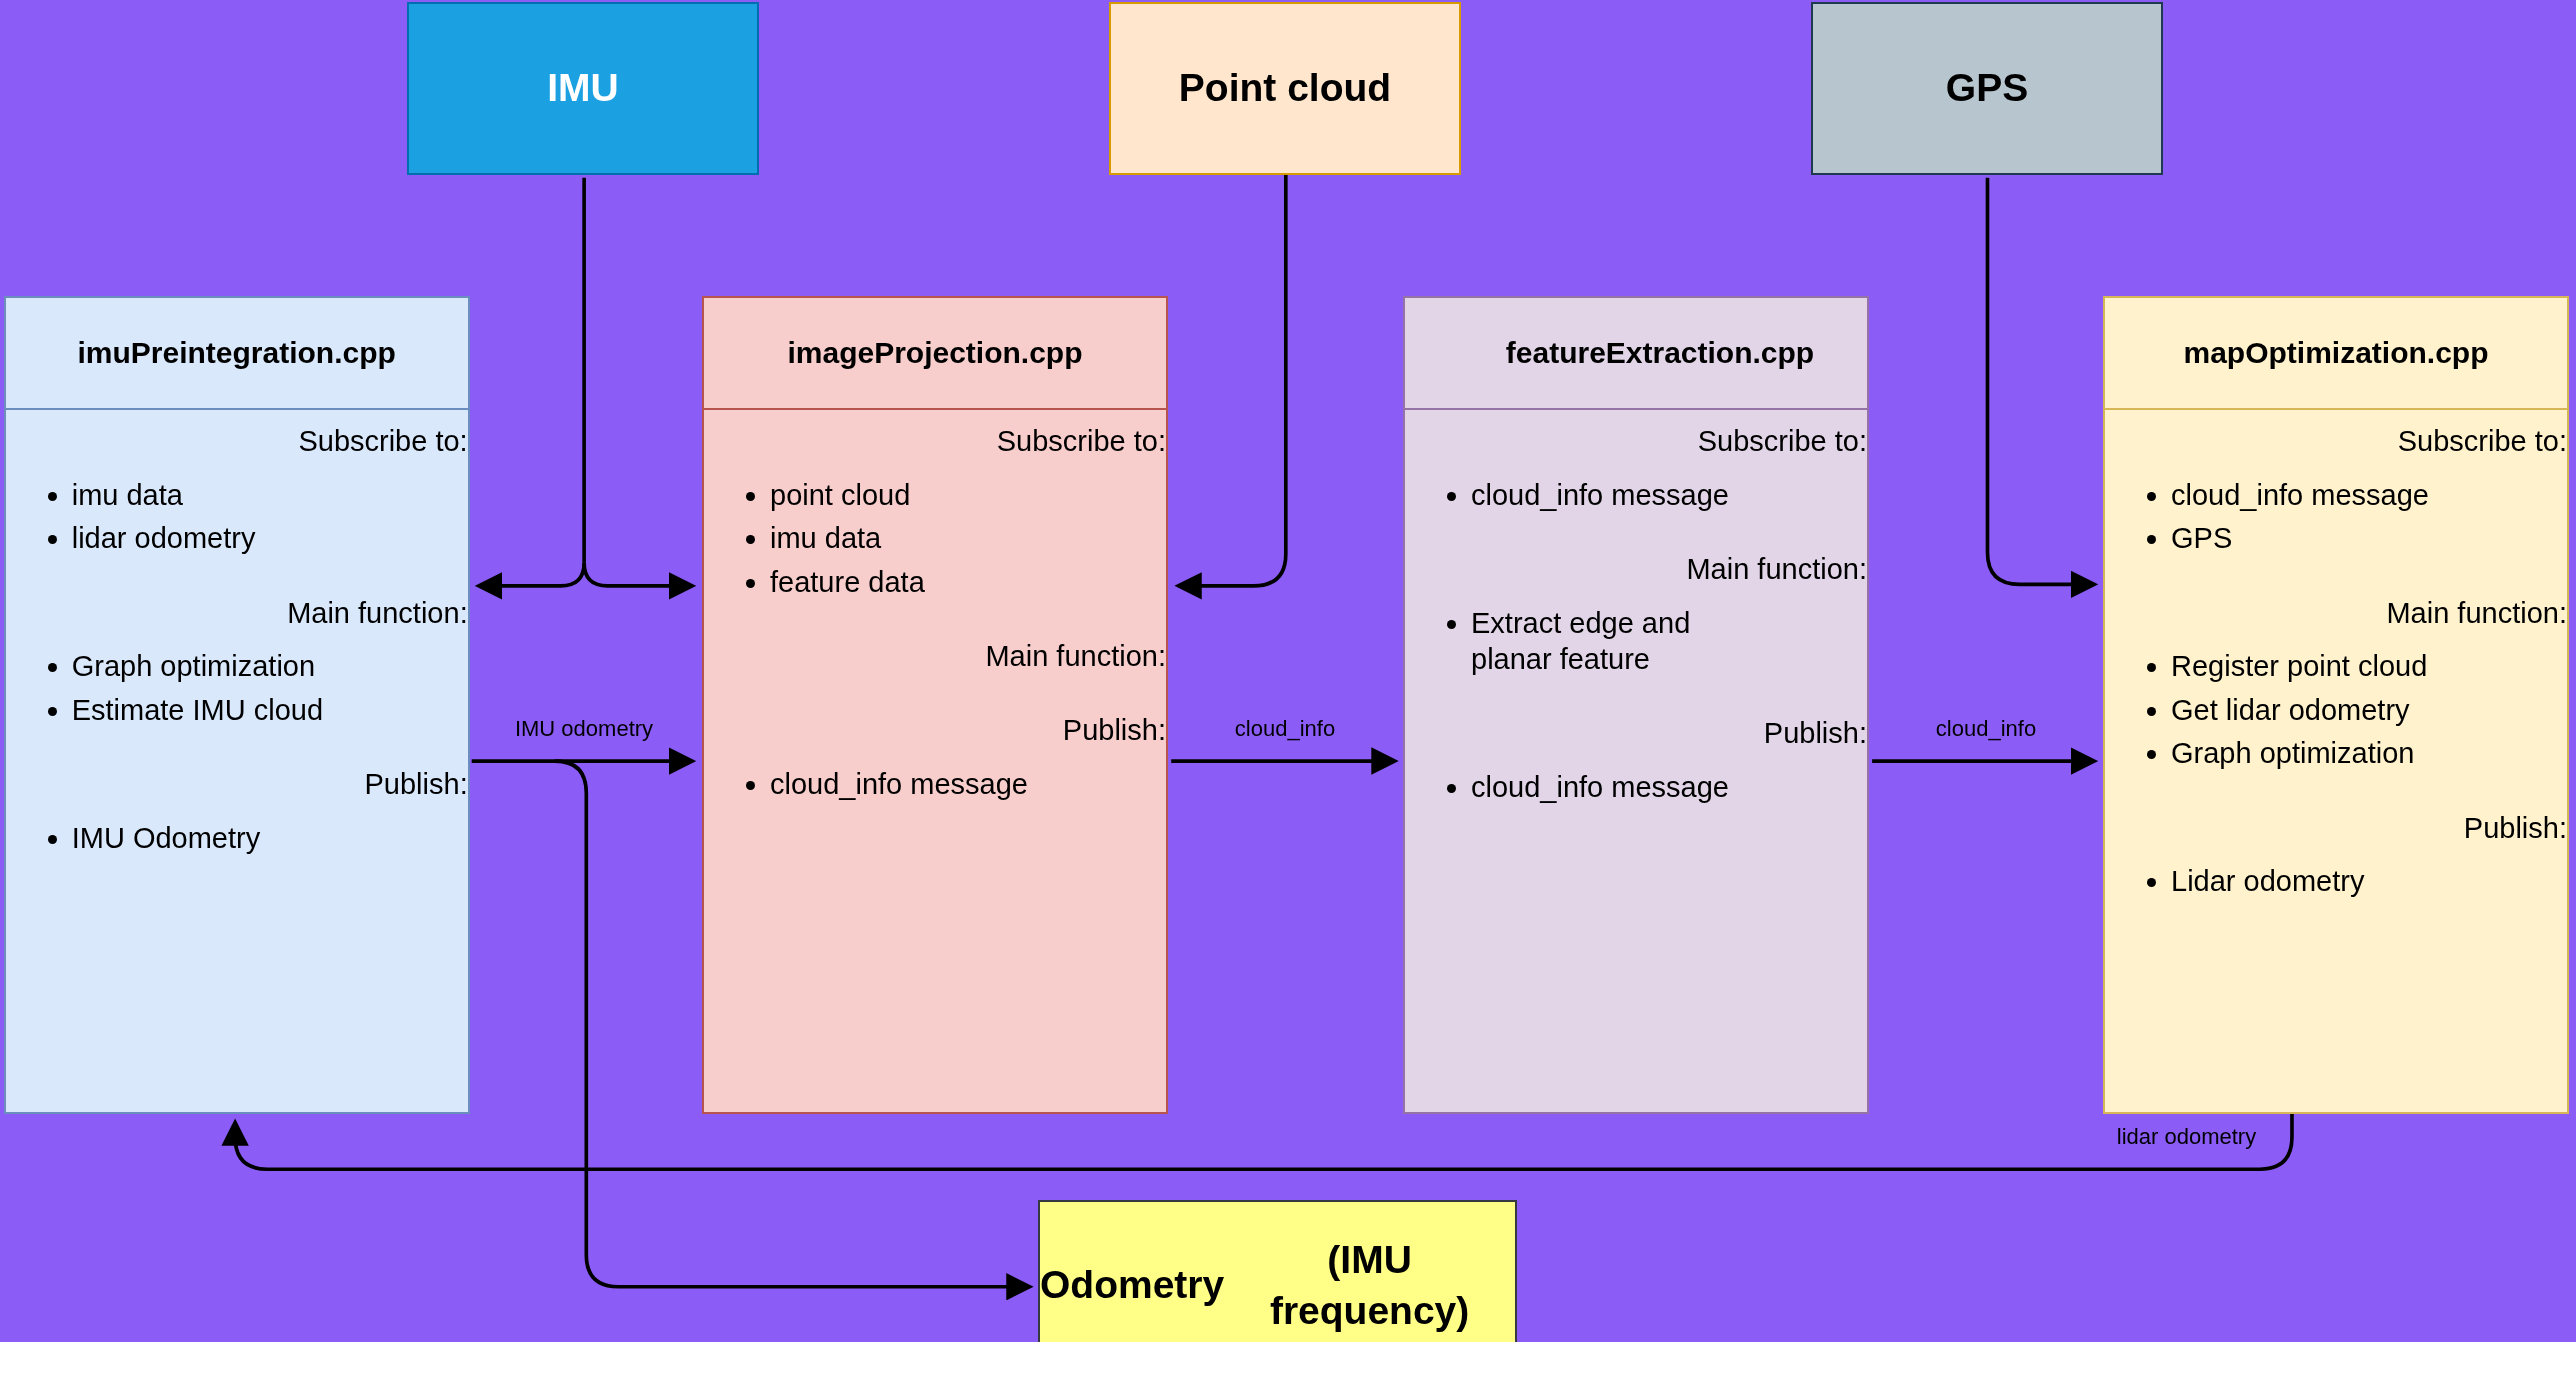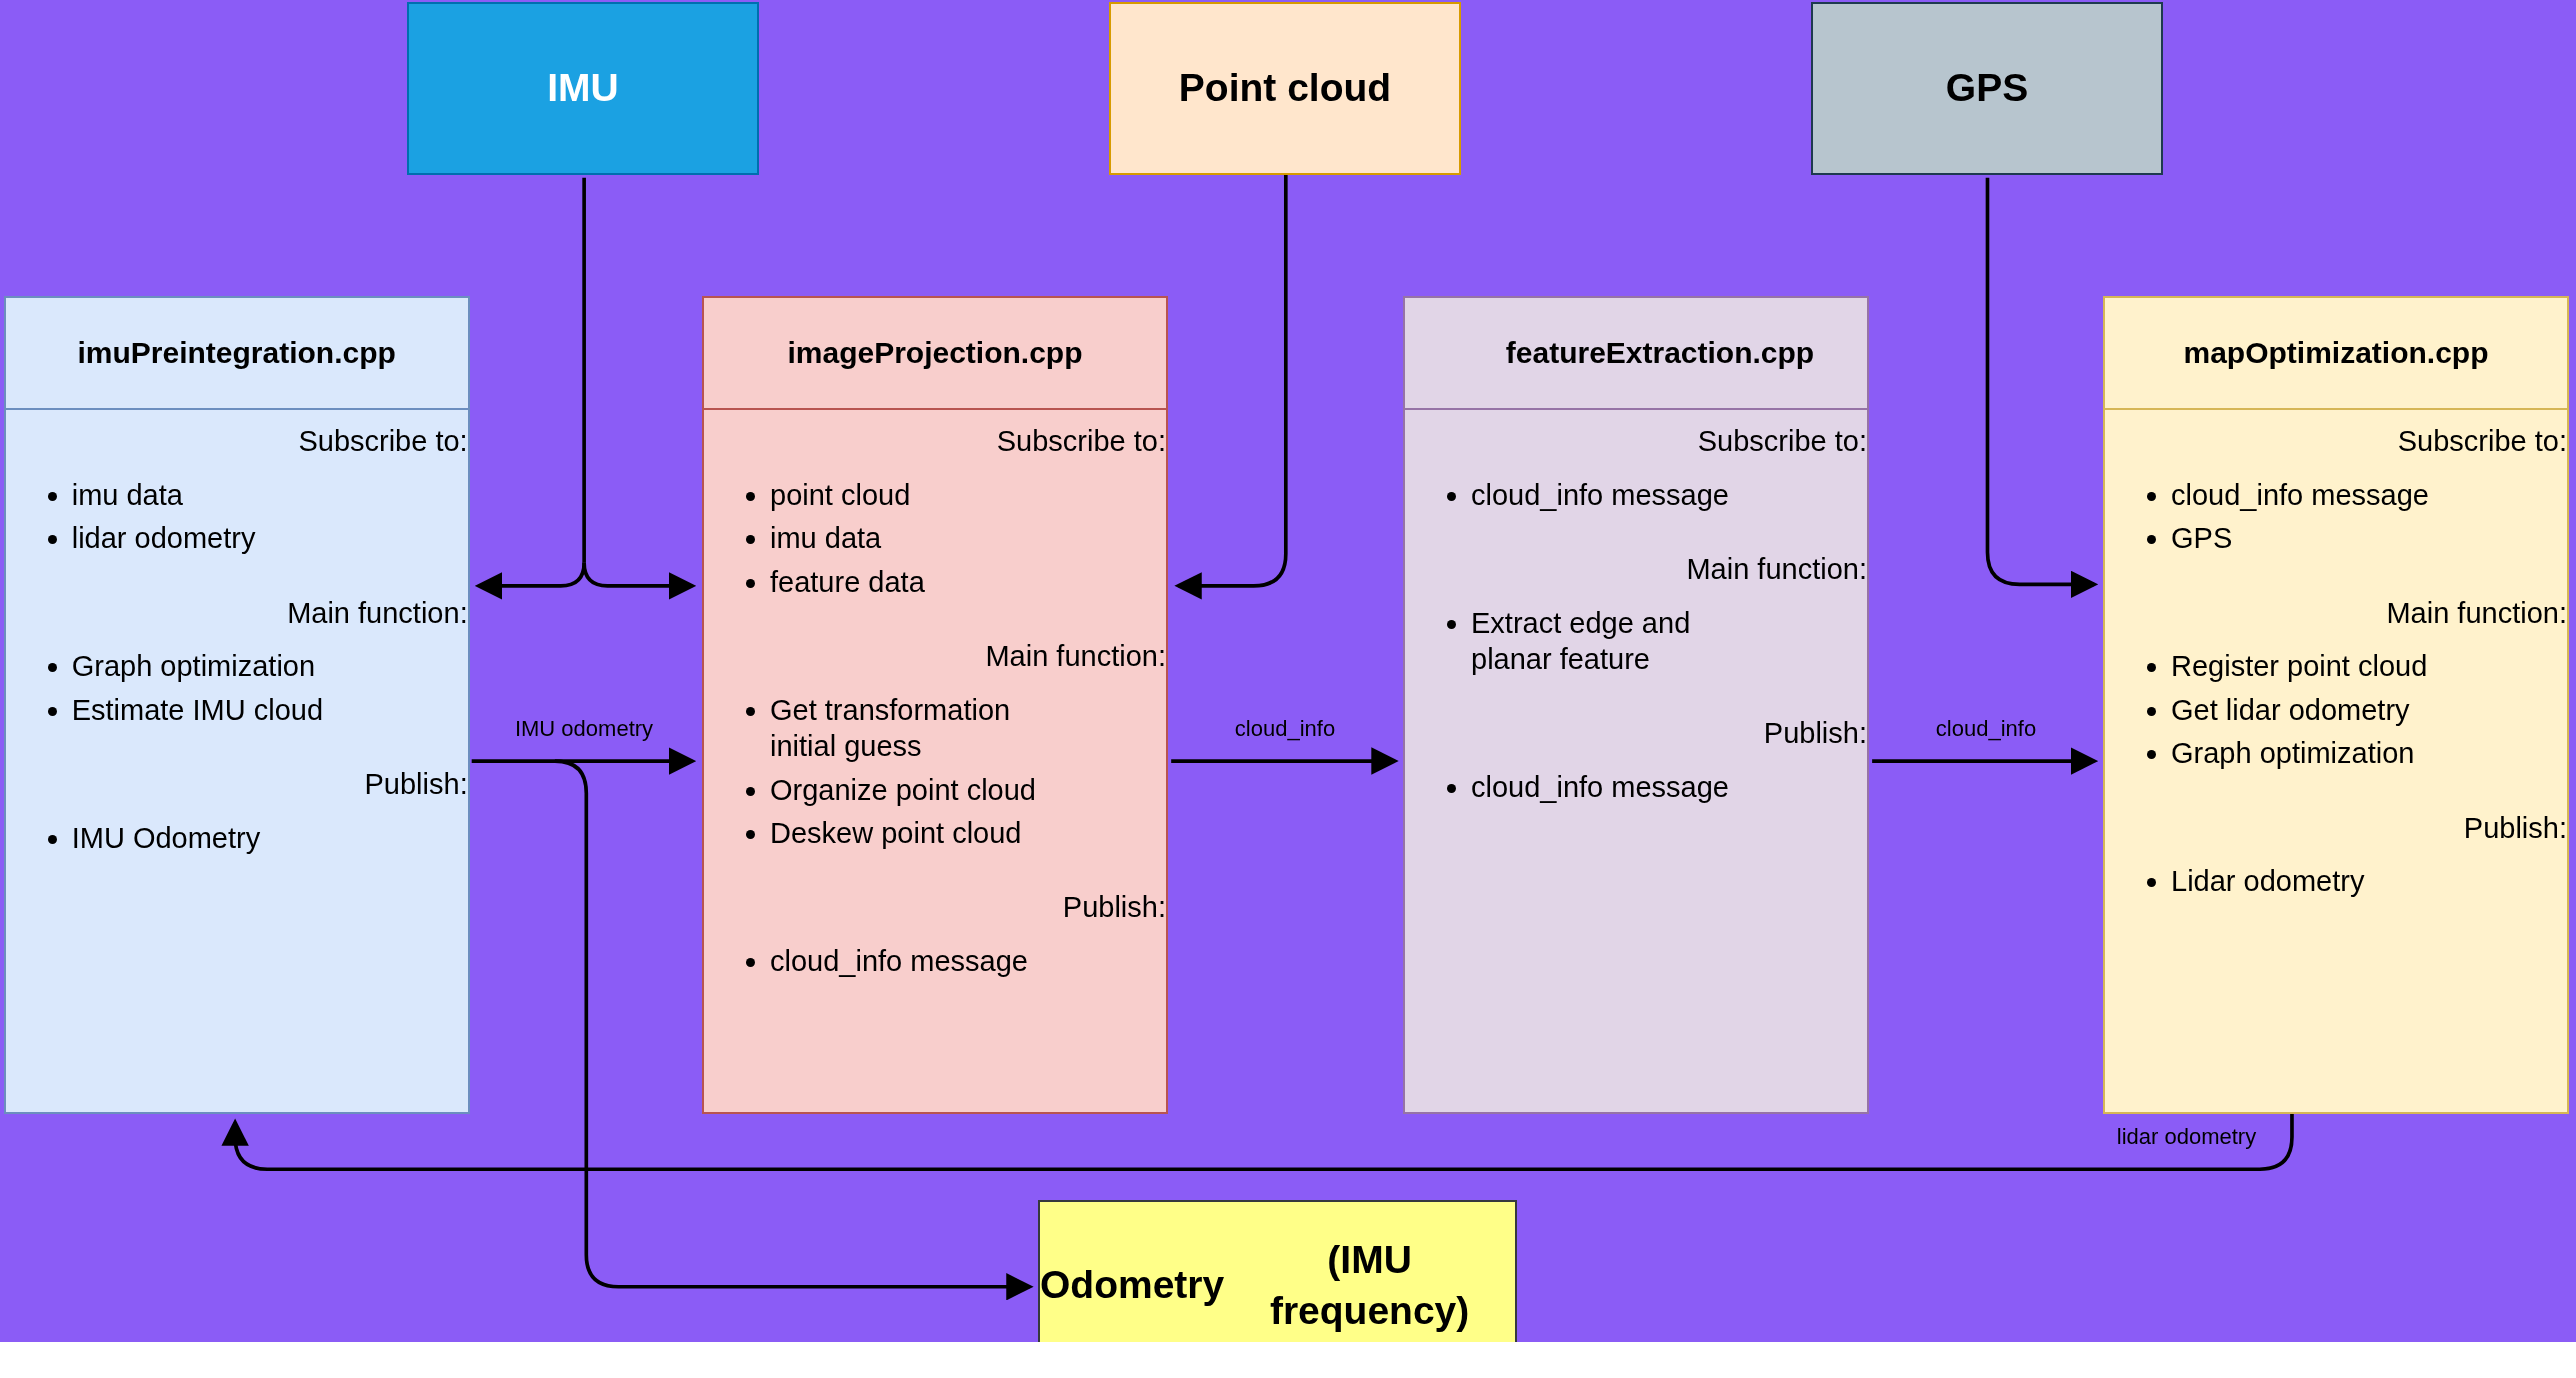--- a/index.html
+++ b/index.html
@@ -119,25 +119,20 @@
   <div class="module m1">
     <div class="mtitle">imageProjection.cpp</div>
     <div class="mbody">
       <p class="mhead first">Subscribe to:</p>
       <ul>
         <li>point cloud</li>
         <li>imu data</li>
         <li>feature data</li>
       </ul>
       <p class="mhead">Main function:</p>
-      <ul>
-        <li>Get transformation initial guess</li>
-        <li>Organize point cloud</li>
-        <li>Deskew point cloud</li>
-      </ul>
       <p class="mhead">Publish:</p>
       <ul>
         <li>cloud_info message</li>
       </ul>
     </div>
   </div>
 
   <div class="module m2">
     <div class="mtitle">featureExtraction.cpp</div>
     <div class="mbody">

